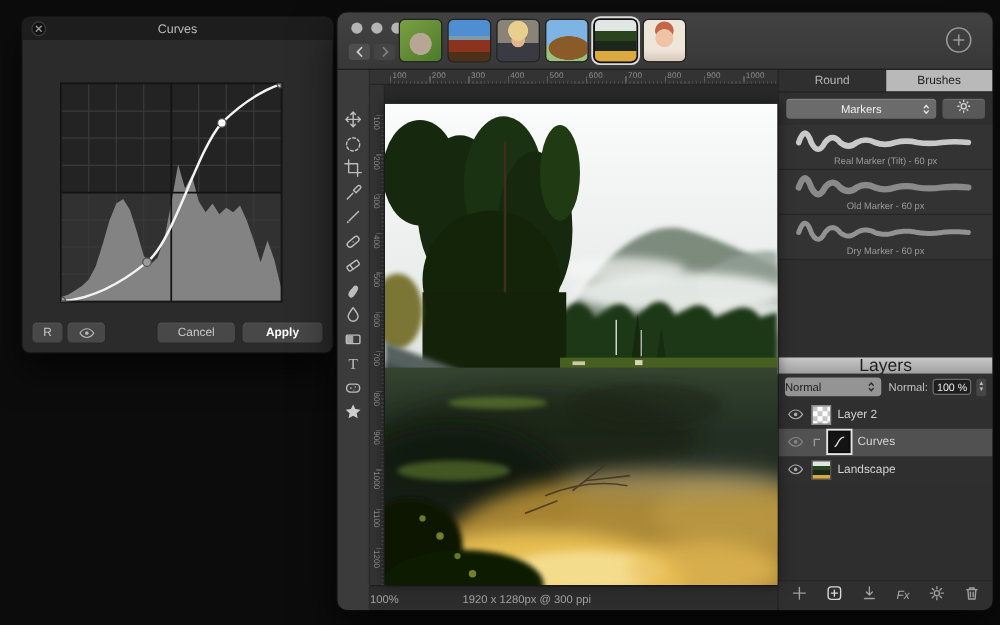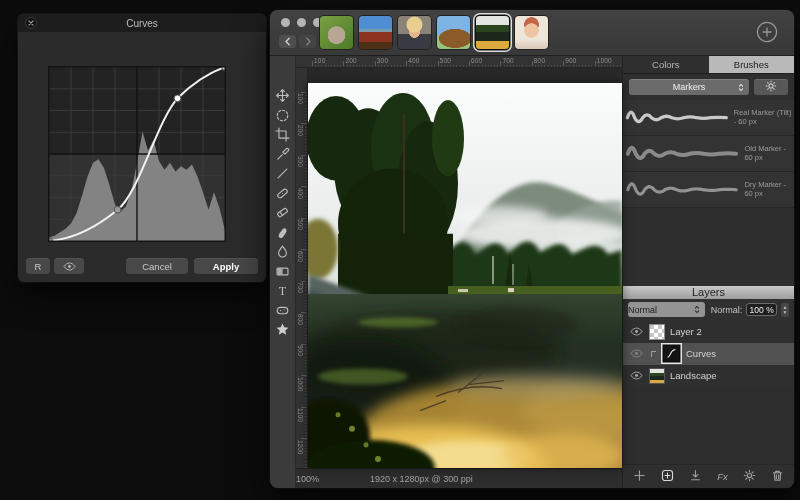--- a/index.html
+++ b/index.html
@@ -81,27 +81,27 @@
   .tabs{display:flex;height:18px;flex:0 0 auto;border-bottom:1px solid #202020}
   .tab{flex:1;display:flex;align-items:center;justify-content:center;font-size:9.5px;color:#b5b5b5;background:#2f2f2f}
   .tab.active{background:#b9b9b9;color:#1e1e1e}
   .brushctl{height:26px;display:flex;align-items:center;gap:5px;padding:0 6px;flex:0 0 auto}
   .select{flex:1;height:16px;background:#6b6b6b;border-radius:3px;display:flex;align-items:center;
           justify-content:center;position:relative;font-size:9px;color:#f2f2f2;box-shadow:inset 0 1px 0 rgba(255,255,255,.15)}
   .select .chev{position:absolute;right:4px;top:2.5px}
   .gearbtn{width:34px;height:16px;background:#585858;border-radius:3px;display:flex;align-items:center;
            justify-content:center;box-shadow:inset 0 1px 0 rgba(255,255,255,.12)}
   .brushlist{flex:0 0 auto;background:#2b2b2b}
-  .brushrow{height:36px;background:#333;border-bottom:1px solid #262626;display:flex;flex-direction:row;
+  .brushrow{height:36px;background:#333;border-bottom:1px solid #262626;display:flex;flex-direction:column;
             align-items:center;justify-content:center;padding-bottom:2px}
   .brushrow svg{display:block;margin-bottom:-1px}
   .brushname{font-size:7.5px;color:#9b9b9b}
   .sbfill{flex:1;background:#2e2e2e;min-height:0}
   .layershdr{height:13px;background:linear-gradient(#c8c8c8,#9f9f9f);display:flex;align-items:center;
-             justify-content:center;font-size:11px;color:#1f1f1f;flex:0 0 auto}
+             justify-content:center;font-size:14px;color:#1f1f1f;flex:0 0 auto}
   .blendrow{height:22px;display:flex;align-items:center;padding:0 5px;gap:4px;flex:0 0 auto;background:#303030}
   .blendsel{width:86px;height:15px;background:#949494;border-radius:3px;position:relative;display:flex;
             align-items:center;justify-content:flex-start;font-size:9px;color:#1b1b1b}
   .blendsel .chev{position:absolute;right:4px;top:2px}
   .opacitylab{font-size:9px;color:#c2c2c2;margin-left:2px}
   .opacityfield{width:34px;height:13px;background:#1f1f1f;border:1px solid #6b6b6b;border-radius:3px;
                 font-size:8.5px;color:#ececec;display:flex;align-items:center;justify-content:center}
   .stepper{width:9px;height:14px;background:#454545;border-radius:2px;display:flex;flex-direction:column;
            align-items:center;justify-content:center;font-size:5px;color:#bbb;line-height:5px}
   .layerrow{height:22px;display:flex;align-items:center;gap:5px;padding:0 6px;font-size:9.5px;color:#d2d2d2;flex:0 0 auto}
@@ -400,21 +400,21 @@
         </div>
       </div>
       <div class="statusbar">
         <span class="zoom">100%</span>
         <span class="info">1920 x 1280px @ 300 ppi</span>
       </div>
     </div>
 
     <div class="sidebar">
       <div class="tabs">
-        <div class="tab">Colors</div>
+        <div class="tab">Round</div>
         <div class="tab active">Brushes</div>
       </div>
       <div class="brushctl">
         <div class="select">
           <span>Markers</span>
           <span class="chev">
             <svg width="8" height="11" viewBox="0 0 10 12" fill="none" stroke="#e8e8e8" stroke-width="1.3" stroke-linecap="round">
                 <path d="M3 4.4 5 2.2l2 2.2M3 7.6 5 9.8l2-2.2"></path>
               </svg>
           </span>

